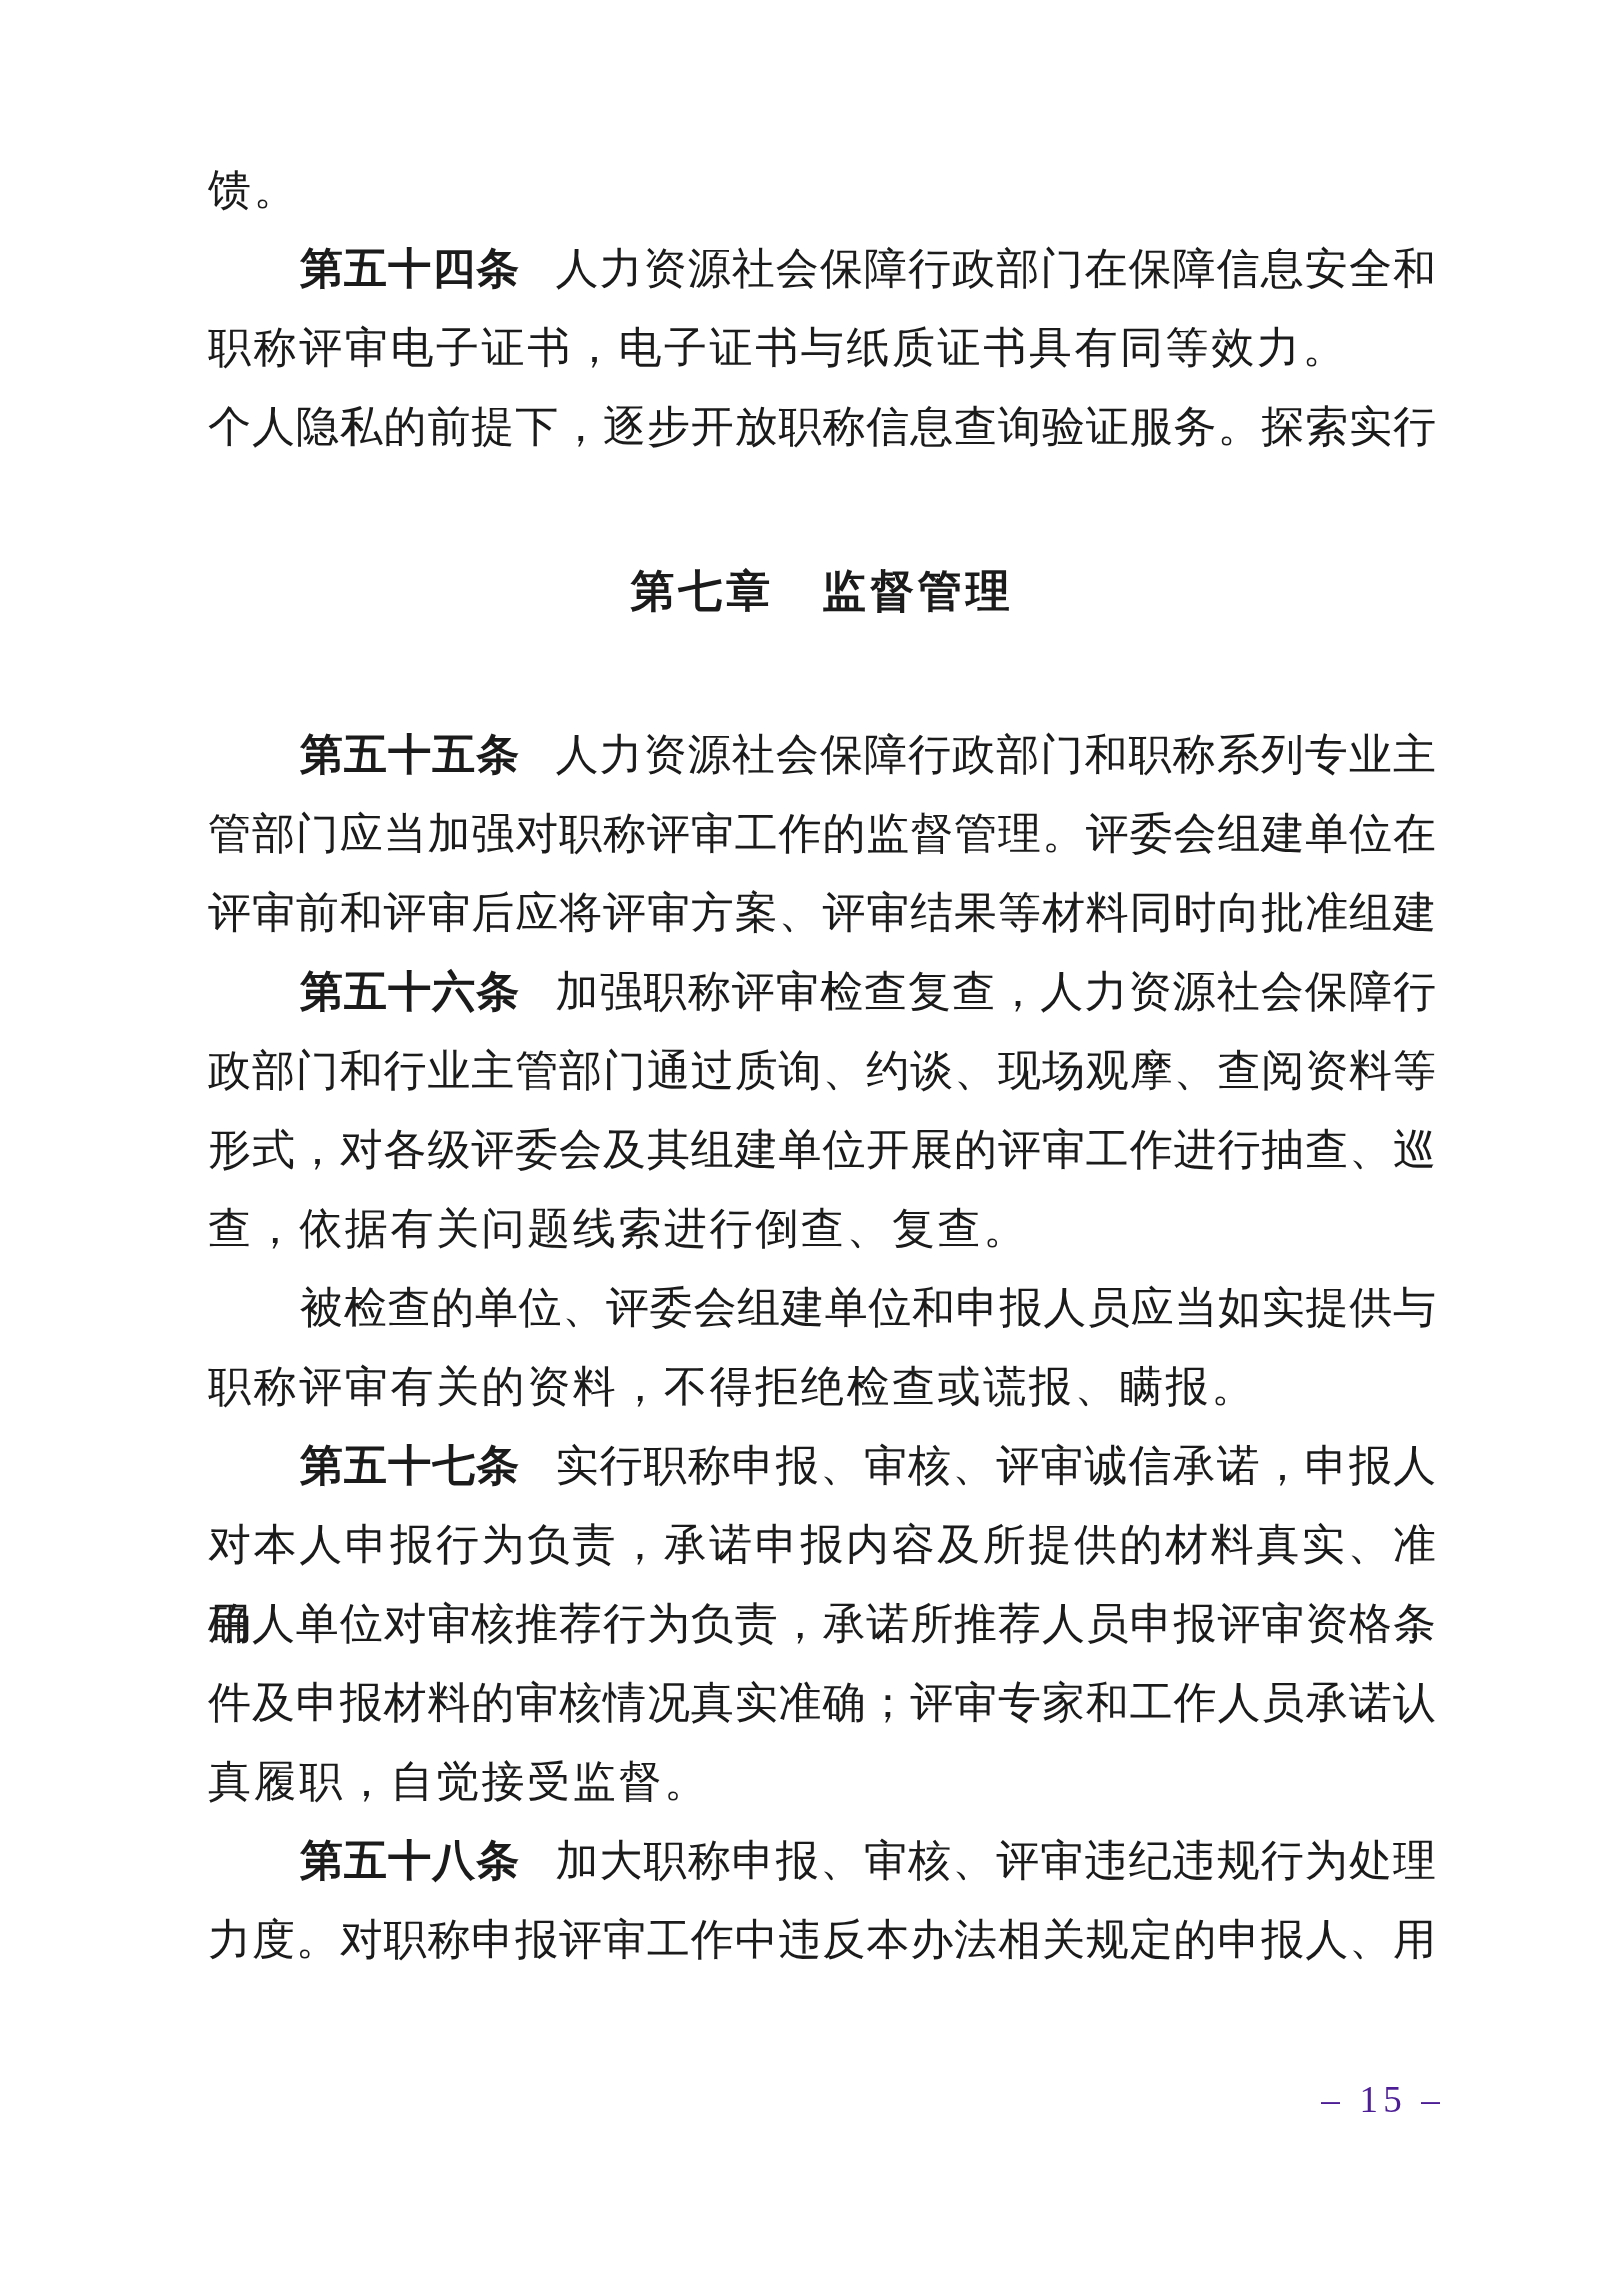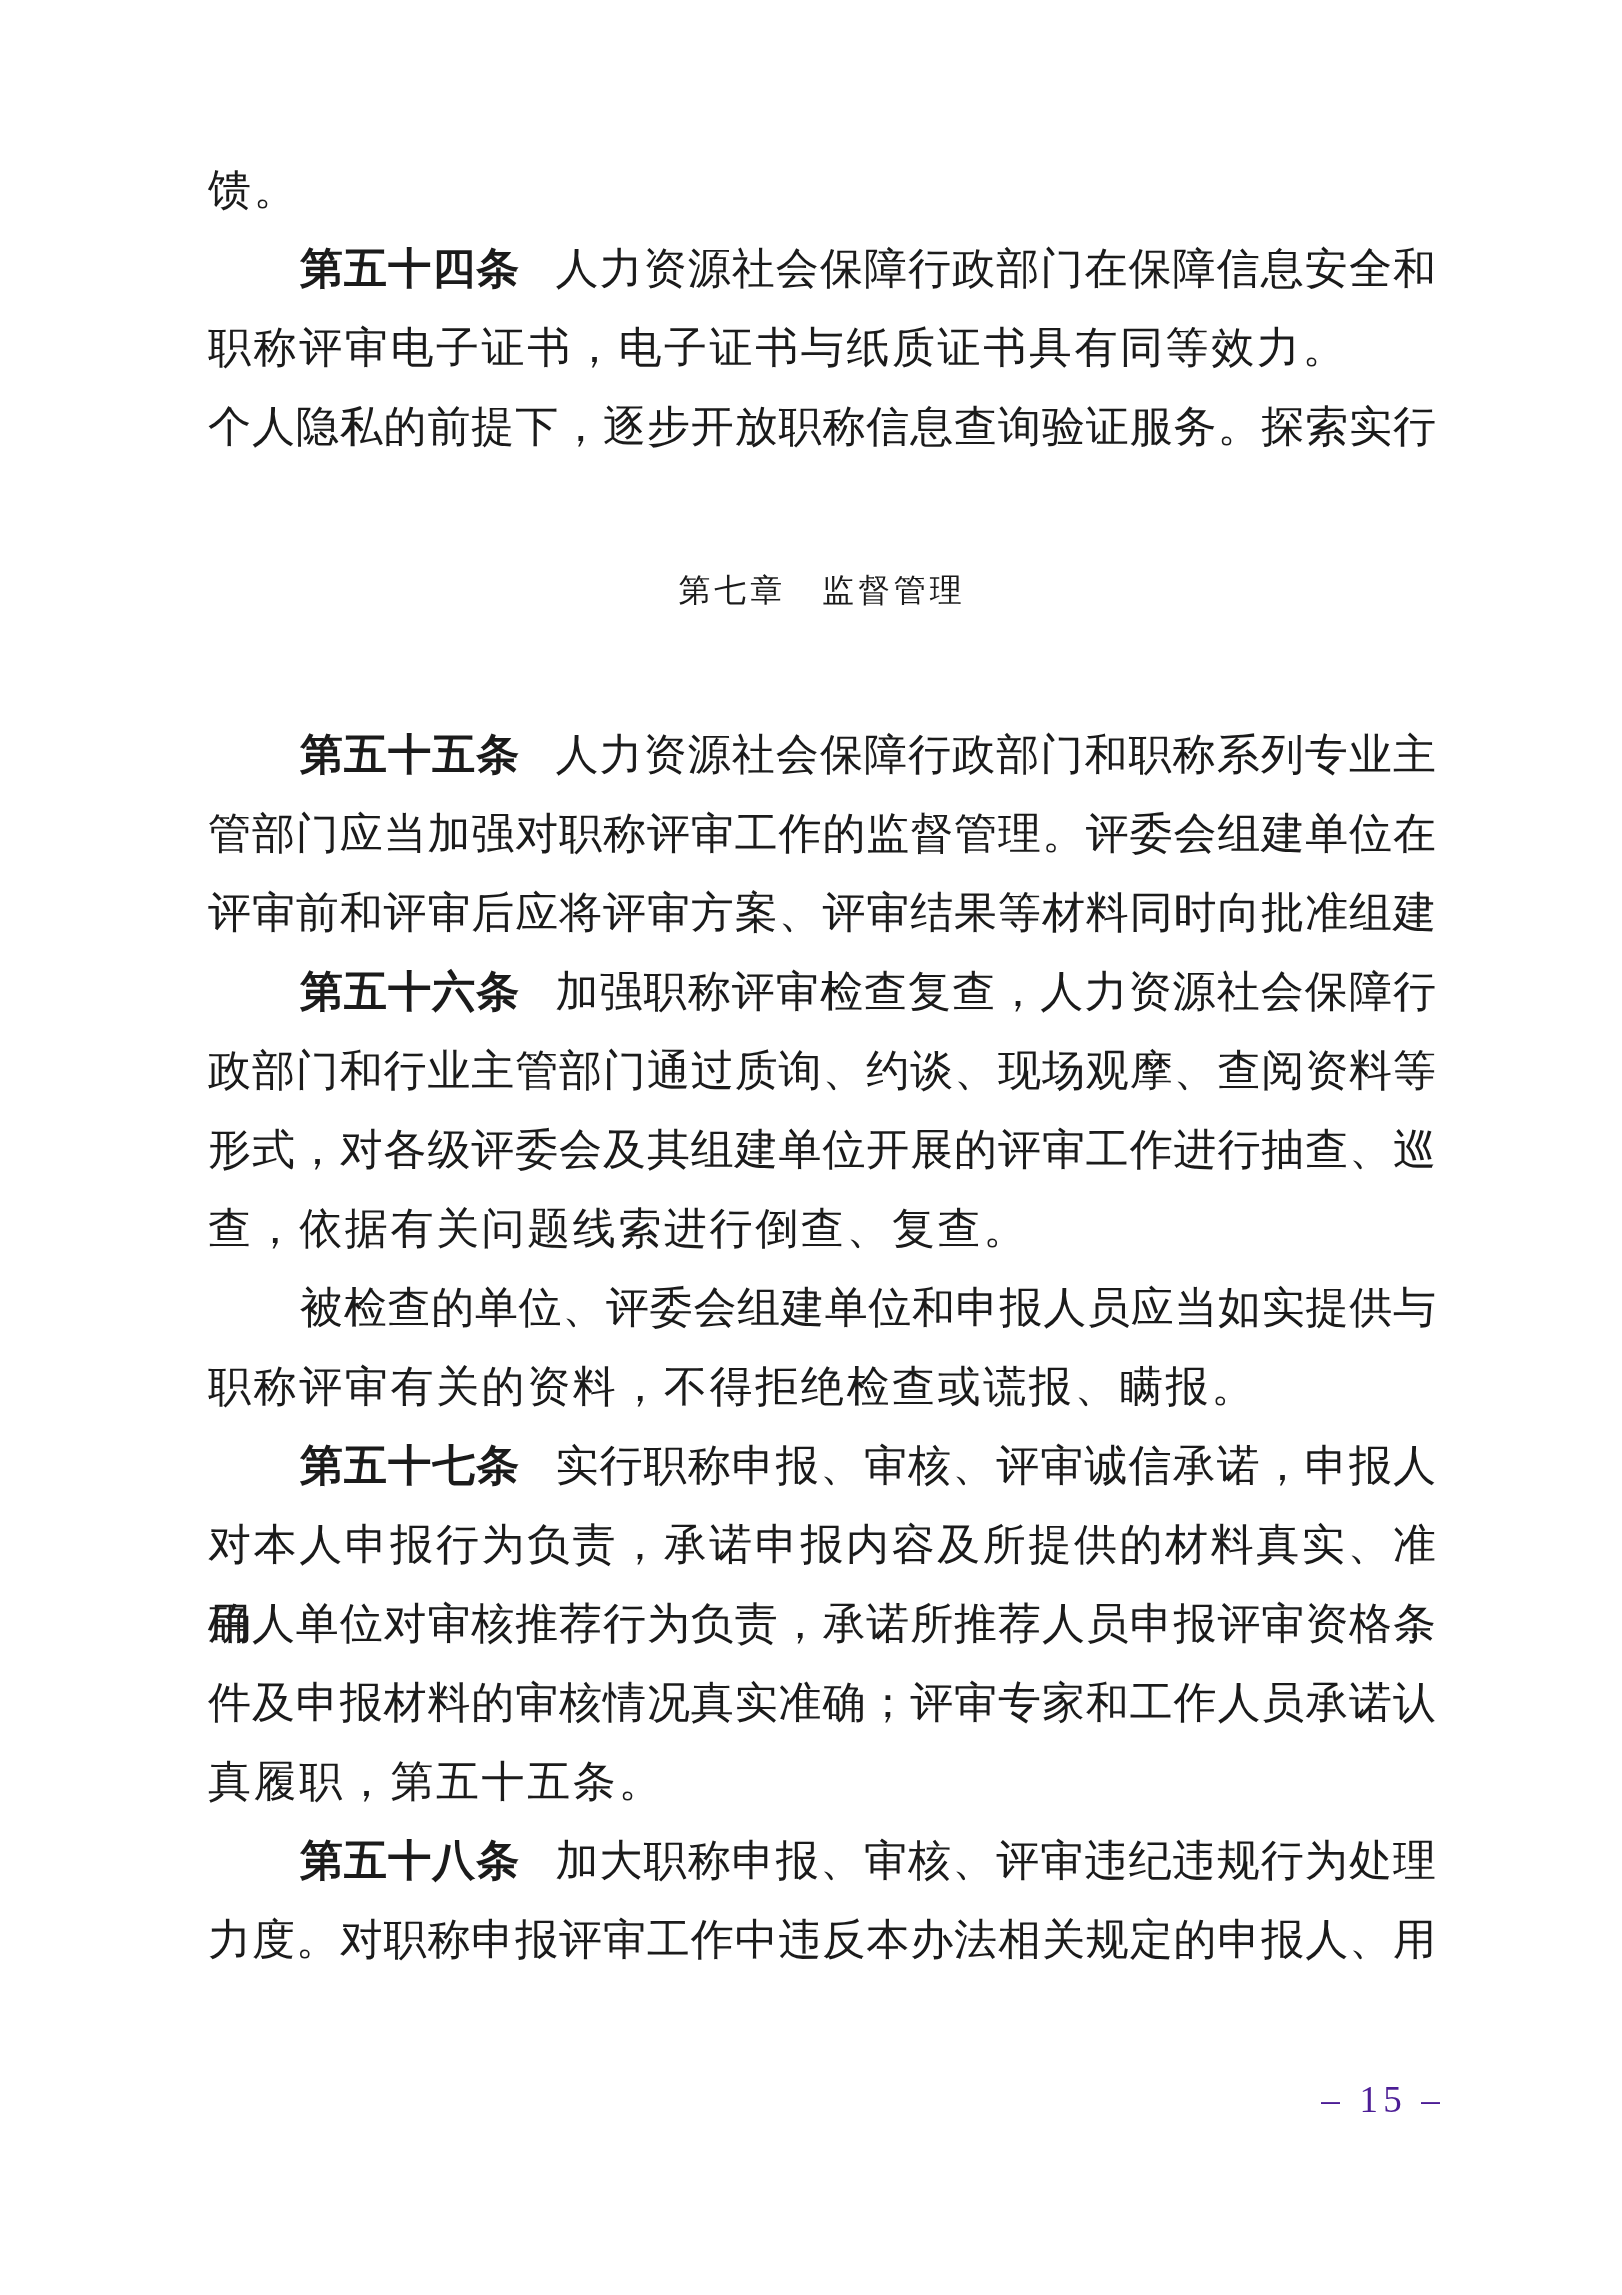--- a/index.html
+++ b/index.html
@@ -37,22 +37,22 @@
     word-break: break-all;
   }
   .line.indent {
     text-indent: 92px;
   }
   .line.heading {
     margin: 85px 0;
     text-align: center;
     text-align-last: center;
     text-indent: 0;
-    font-size: 32px;
-    font-weight: normal;
+    font-size: 44px;
+    font-weight: bold;
     font-family: "Liberation Sans", "DejaVu Sans", sans-serif;
     letter-spacing: 3.9px;
     white-space: nowrap;
   }
   .lead {
     font-weight: bold;
     font-family: "Liberation Sans", "DejaVu Sans", sans-serif;
     margin-right: 35px;
   }
   .page-num {
@@ -80,19 +80,19 @@
       <div class="line justify indent"><span class="lead">第五十六条</span>加强职称评审检查复查，人力资源社会保障行</div>
       <div class="line justify">政部门和行业主管部门通过质询、约谈、现场观摩、查阅资料等</div>
       <div class="line justify">形式，对各级评委会及其组建单位开展的评审工作进行抽查、巡</div>
       <div class="line">查，依据有关问题线索进行倒查、复查。</div>
       <div class="line justify indent">被检查的单位、评委会组建单位和申报人员应当如实提供与</div>
       <div class="line">职称评审有关的资料，不得拒绝检查或谎报、瞒报。</div>
       <div class="line justify indent"><span class="lead">第五十七条</span>实行职称申报、审核、评审诚信承诺，申报人</div>
       <div class="line justify">对本人申报行为负责，承诺申报内容及所提供的材料真实、准确；</div>
       <div class="line justify">用人单位对审核推荐行为负责，承诺所推荐人员申报评审资格条</div>
       <div class="line justify">件及申报材料的审核情况真实准确；评审专家和工作人员承诺认</div>
-      <div class="line">真履职，第五十五条。</div>
+      <div class="line">真履职，自觉接受监督。</div>
       <div class="line justify indent"><span class="lead">第五十八条</span>加大职称申报、审核、评审违纪违规行为处理</div>
       <div class="line justify">力度。对职称申报评审工作中违反本办法相关规定的申报人、用</div>
     </div>
   <div class="page-num">– 15 –</div>
 </div>
 
 
 </body></html>

